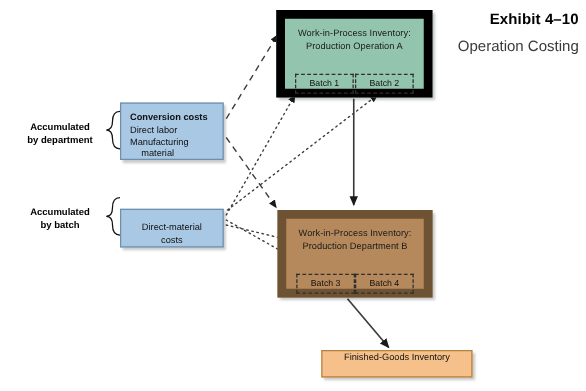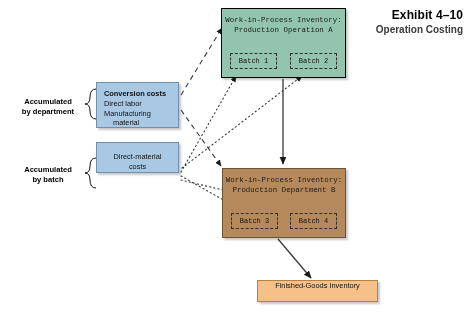--- a/index.html
+++ b/index.html
@@ -10,29 +10,28 @@
     overflow:hidden;
     position:relative;
   }
   #stage{position:relative;width:469px;height:313px;}
   svg.diagram{position:absolute;left:0;top:0;width:469px;height:313px;}
 
   .exhibit-head{
     position:absolute;right:6px;top:8px;text-align:right;line-height:1.25;
   }
   .exhibit-title{font-size:12px;font-weight:bold;color:#000;letter-spacing:.1px;}
-  .exhibit-sub{font-size:10px;color:#3a3a3a;margin-top:1px;font-weight:bold;}
+  .exhibit-sub{font-size:12px;color:#3a3a3a;margin-top:7px;}
 
   .box{position:absolute;box-sizing:border-box;}
   .box-shadow{box-shadow:2px 2px 2px rgba(0,0,0,0.22);}
 
   .wip{
-    border:1px solid #000000;
+    border:7px solid #000000;
     text-align:center;
-    font-family:Liberation Mono, monospace;
   }
   .wip-a{background:#92c4ae;}
   .wip-b{background:#b5895c;border-color:#6d5333;}
   .wip-title{
     font-size:7.4px;color:#1a1a1a;line-height:1.35;padding-top:7px;
     letter-spacing:.05px;
   }
   .batch-row{position:absolute;left:0;right:0;display:flex;justify-content:space-between;padding:0 8px;box-sizing:border-box;}
   .batch{
     width:47px;height:16px;border:1px dashed #2f2f2f;
@@ -111,21 +110,21 @@
 
   <div class="box box-shadow cost-box" style="left:96px;top:82px;width:83px;height:46px;">
     <div class="cost-inner">
       <div class="cost-strong">Conversion costs</div>
       <div class="cost-line">Direct labor</div>
       <div class="cost-line">Manufacturing</div>
       <div class="cost-line" style="padding-left:9px;">material</div>
     </div>
   </div>
 
-  <div class="box box-shadow cost-box" style="left:96px;top:142px;width:83px;height:31px;">
+  <div class="box box-shadow cost-box" style="left:96px;top:167px;width:83px;height:31px;">
     <div class="dm-inner">
       <div class="cost-line">Direct-material</div>
       <div class="cost-line">costs</div>
     </div>
   </div>
 
   <div class="box box-shadow wip wip-a" style="left:221px;top:8px;width:125px;height:70px;">
     <div class="wip-title">
       <div>Work-in-Process Inventory:</div>
       <div>Production Operation A</div>

